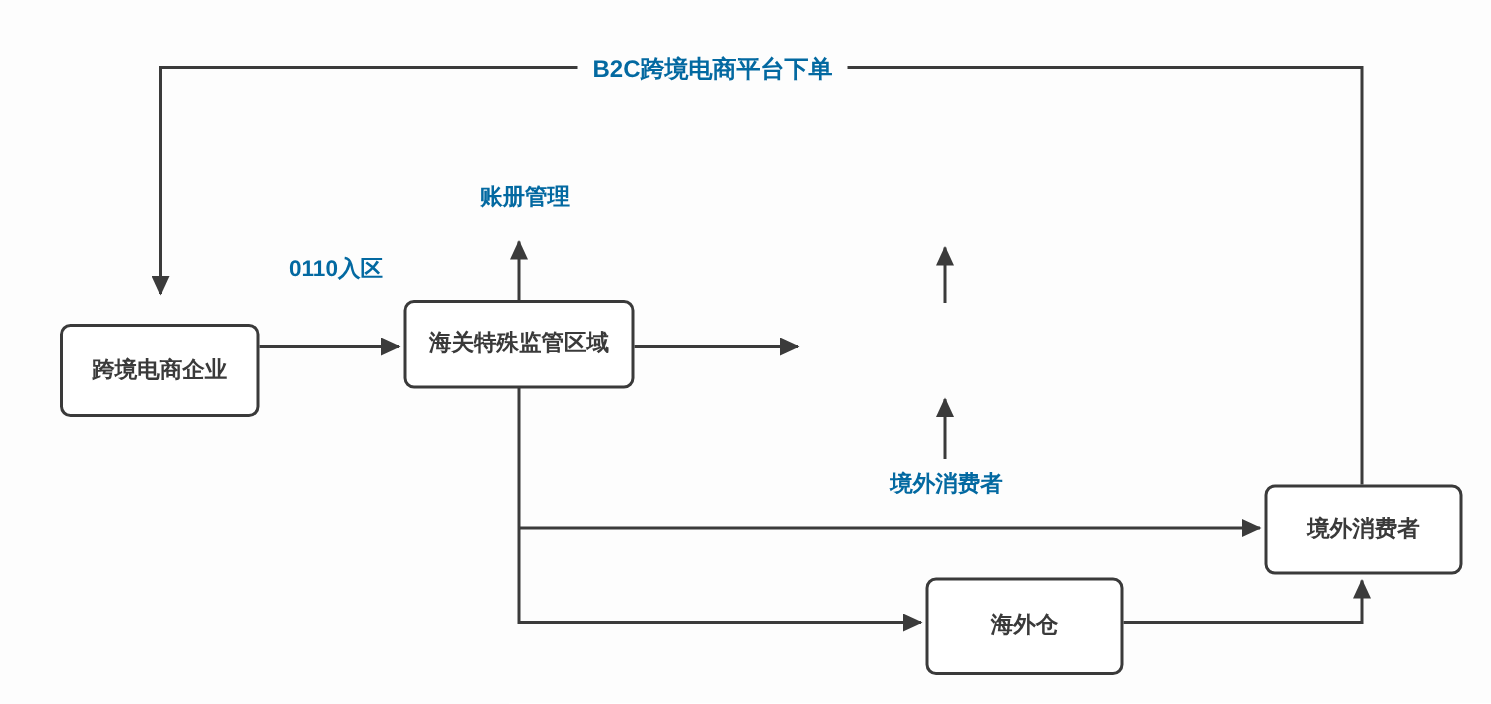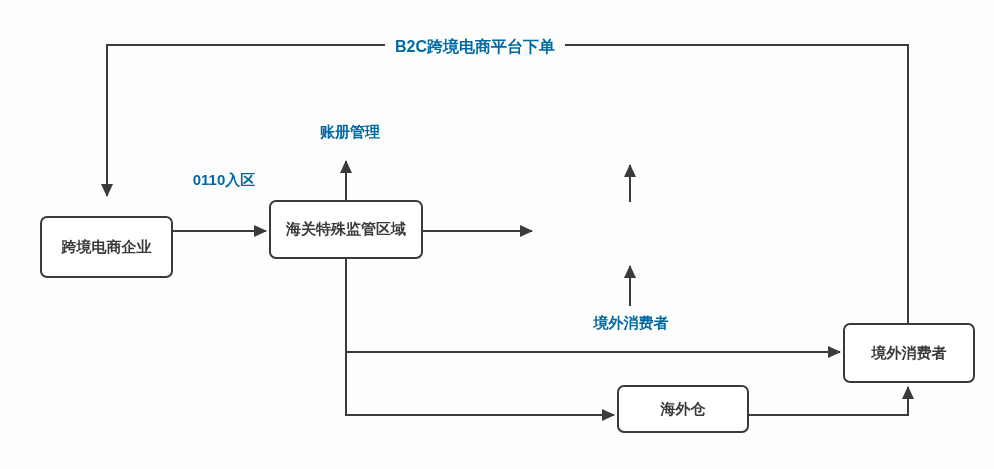--- a/index.html
+++ b/index.html
@@ -33,21 +33,21 @@
     font-weight: bold;
     color: #3a3a3a;
     text-align: center;
     line-height: 1.35;
     z-index: 2;
   }
   .node-enterprise  { left: 40px;  top: 216px; width: 133px; height: 62px; }
   .node-customs     { left: 269px; top: 200px; width: 154px; height: 59px; }
   .node-window      { left: 535px; top: 202px; width: 190px; height: 61px; }
   .node-consumer    { left: 843px; top: 323px; width: 132px; height: 60px; }
-  .node-warehouse   { left: 617px; top: 385px; width: 132px; height: 48px; }
+  .node-warehouse   { left: 617px; top: 385px; width: 132px; height: 65px; }
   .edge-label {
     position: absolute;
     font-size: 15px;
     font-weight: bold;
     color: #0369a1;
     text-align: center;
     line-height: 1.4;
     z-index: 3;
   }
   .label-b2c {

